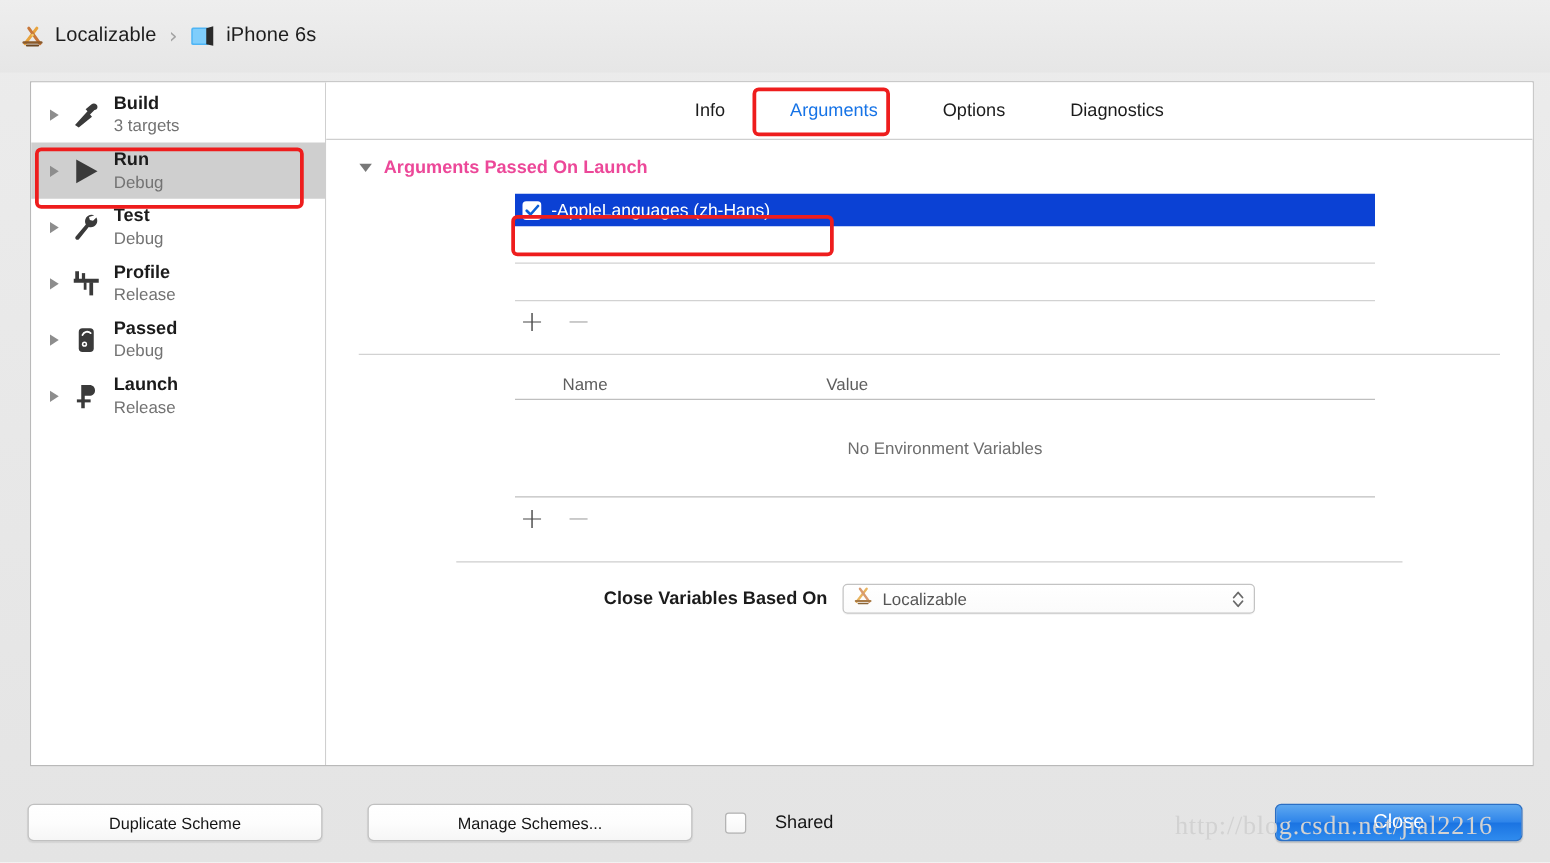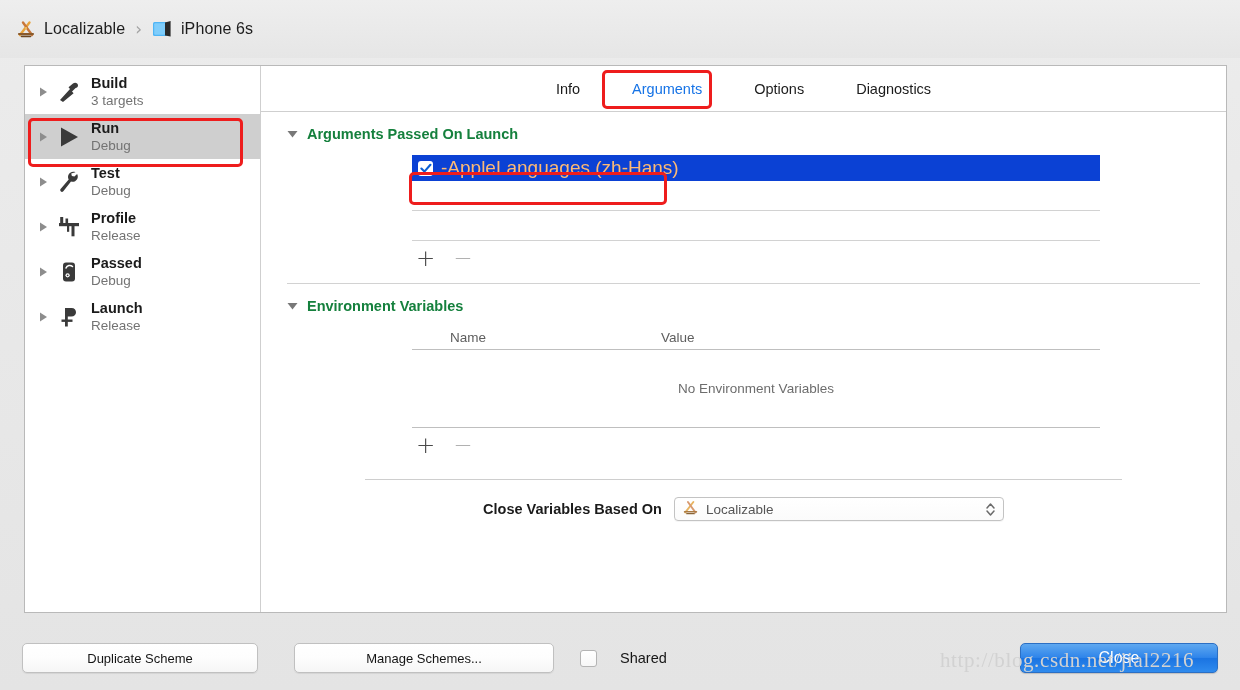--- a/index.html
+++ b/index.html
@@ -103,40 +103,40 @@
   .detail-body { flex: 1; position: relative; padding: 0 26px; overflow: hidden; }
 
   .section-header {
     display: flex; align-items: center; gap: 9px;
     margin-top: 14px;
   }
   .tri {
     width: 11px; height: 11px;
     display: flex; align-items: center; justify-content: center;
   }
-  .section-title { font-size: 14.5px; font-weight: bold; color: #15803d; }
+  .section-title { font-size: 14.5px; font-weight: bold; color: #ec4899; }
 
   
   .arg-table { margin-left: 125px; margin-right: 100px; margin-top: 13px; }
   .arg-row {
     height: 26px;
     display: flex; align-items: center;
     background: #0b41d4;
     padding-left: 6px;
     gap: 8px;
   }
   .cb {
     width: 15px; height: 15px;
     border-radius: 3px;
     background: #fff;
     display: flex; align-items: center; justify-content: center;
     flex: 0 0 15px;
   }
   .cb svg { display: block; }
-  .arg-text { font-size: 19px; color: #fdba74; text-align: center; }
+  .arg-text { font-size: 14px; color: #ffffff; text-align: center; }
   .empty-row { height: 30px; border-bottom: 1px solid #d2d2d2; }
   .empty-row.first { border-bottom: 1px solid #d2d2d2; }
 
   .pm-bar {
     margin-left: 125px;
     margin-top: 5px;
     display: flex; align-items: center; gap: 18px;
     height: 24px;
     padding-left: 4px;
   }
@@ -441,28 +441,20 @@
         <div class="empty-row"></div>
       </div>
 
       <div class="pm-bar">
         <span class="pm">+</span>
         <span class="pm dim">−</span>
       </div>
 
       <div class="hr-wide"></div>
 
-      <div class="section-header">
-        <span class="tri">
-          <svg width="11" height="8" viewBox="0 0 11 8">
-              <polygon points="0.5,1 10.5,1 5.5,7.5" fill="#787878"></polygon>
-            </svg>
-        </span>
-        <span class="section-title">Environment Variables</span>
-      </div>
 
       <div class="env-table">
         <div class="env-head">
           <span class="c-name">Name</span>
           <span class="c-value">Value</span>
         </div>
         <div class="env-empty">No Environment Variables</div>
       </div>
 
       <div class="pm-bar">

